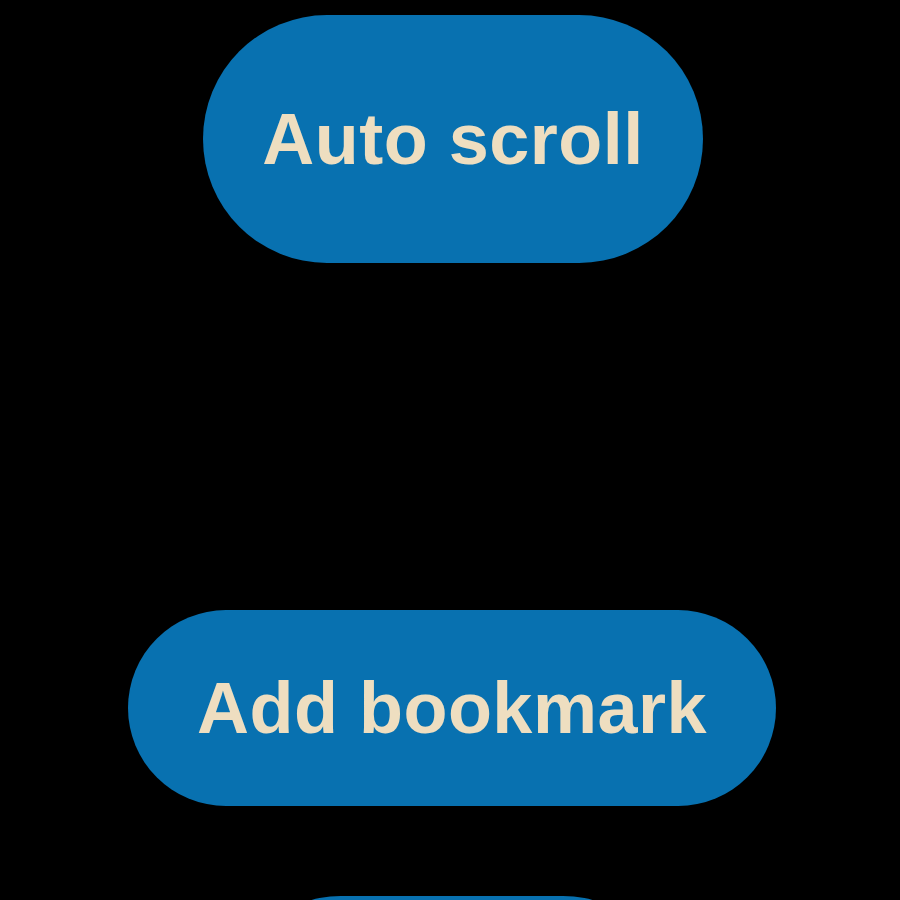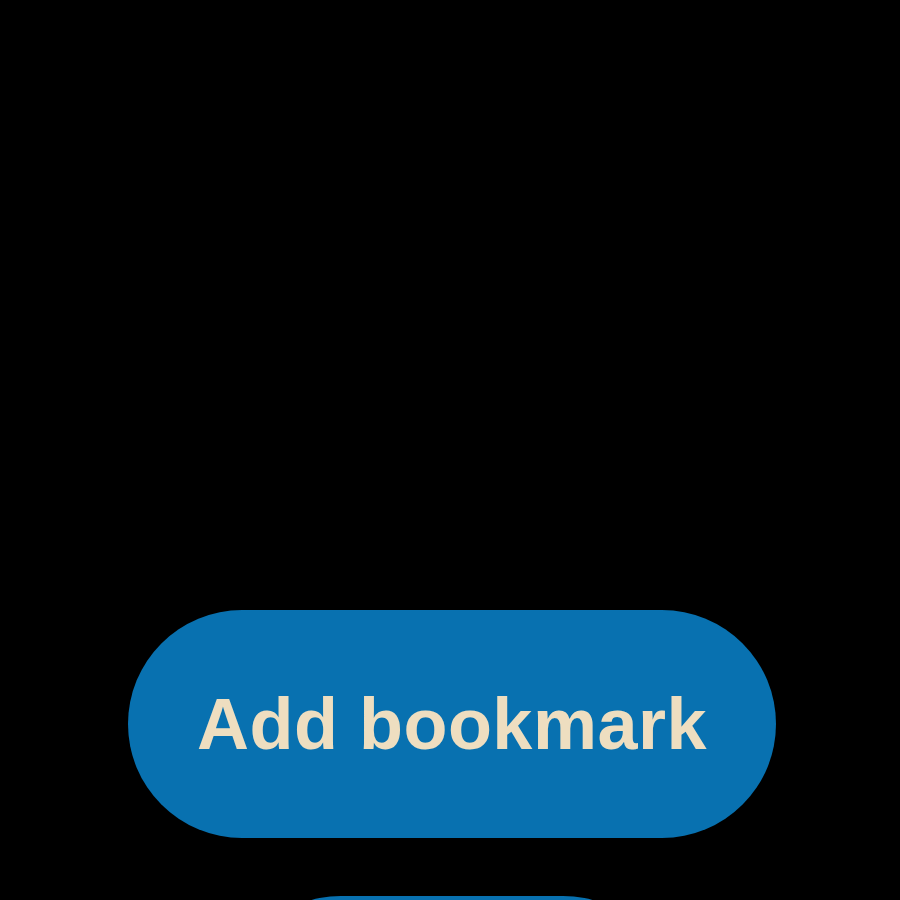--- a/index.html
+++ b/index.html
@@ -37,34 +37,37 @@
     width: 500px; height: 248px;
     border-radius: 124px;
   }
   .btn-chapters {
     left: 222px; top: 307px;
     width: 463px; height: 251px;
     border-radius: 126px;
   }
   .btn-add-bookmark {
     left: 128px; top: 610px;
-    width: 648px; height: 228px;
+    width: 648px; height: 196px;
     border-radius: 124px;
   }
   .btn-partial {
     left: 231px; top: 896px;
     width: 442px; height: 220px;
     border-radius: 110px;
   }
 </style>
 </head>
 <body>
 
 <div class="screen">
 
+  <button class="pill btn-auto-scroll">
+    <span class="label">Auto scroll</span>
+  </button>
 
 
   <button class="pill btn-add-bookmark">
     <span class="label">Add bookmark</span>
   </button>
 
   <button class="pill btn-partial">
     <span class="label"></span>
   </button>
 

